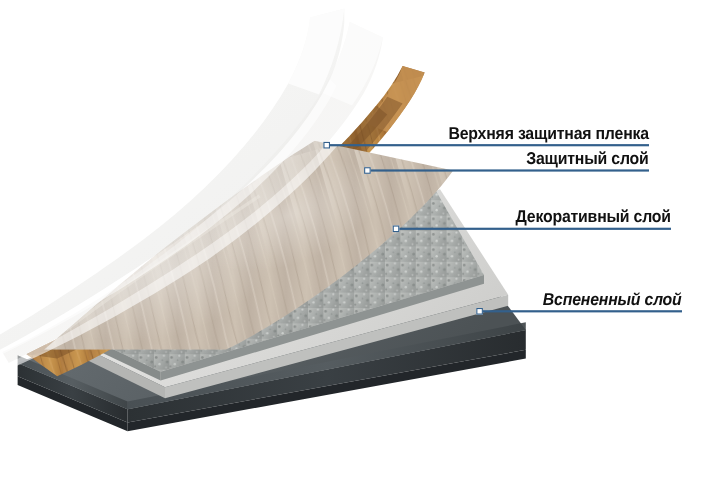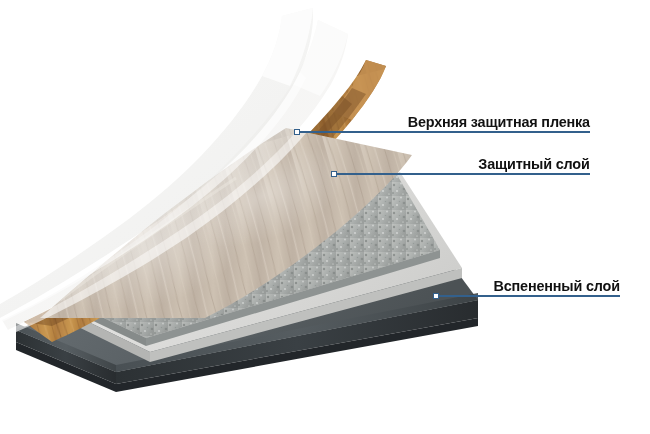--- a/index.html
+++ b/index.html
@@ -252,28 +252,33 @@
 
     <path d="M16 330 L392 184 L478 300 L116 372 Z" fill="none"></path>
   </svg>
 
   <div class="callout" style="left:297px;top:108px;width:293px;height:25px;">
     <span class="cap">Верхняя защитная пленка</span>
     <span class="rule"></span>
     <span class="node"></span>
   </div>
 
-  <div class="callout" style="left:334px;top:150px;width:256px;height:25px;">
+  <div class="callout" style="left:334px;top:131px;width:256px;height:25px;">
     <span class="cap">Защитный слой</span>
     <span class="rule"></span>
     <span class="node"></span>
   </div>
 
-
-
-  <div class="callout" style="left:436px;top:272px;width:184px;height:25px;">
+  <div class="callout" style="left:360px;top:184px;width:250px;height:25px;">
+    <span class="cap">Декоративный слой</span>
+    <span class="rule"></span>
+    <span class="node"></span>
+  </div>
+
+
+  <div class="callout" style="left:436px;top:259px;width:184px;height:25px;font-style:italic;">
     <span class="cap">Вспененный слой</span>
     <span class="rule"></span>
     <span class="node"></span>
   </div>
 
 
 </div>
 
 </body></html>

